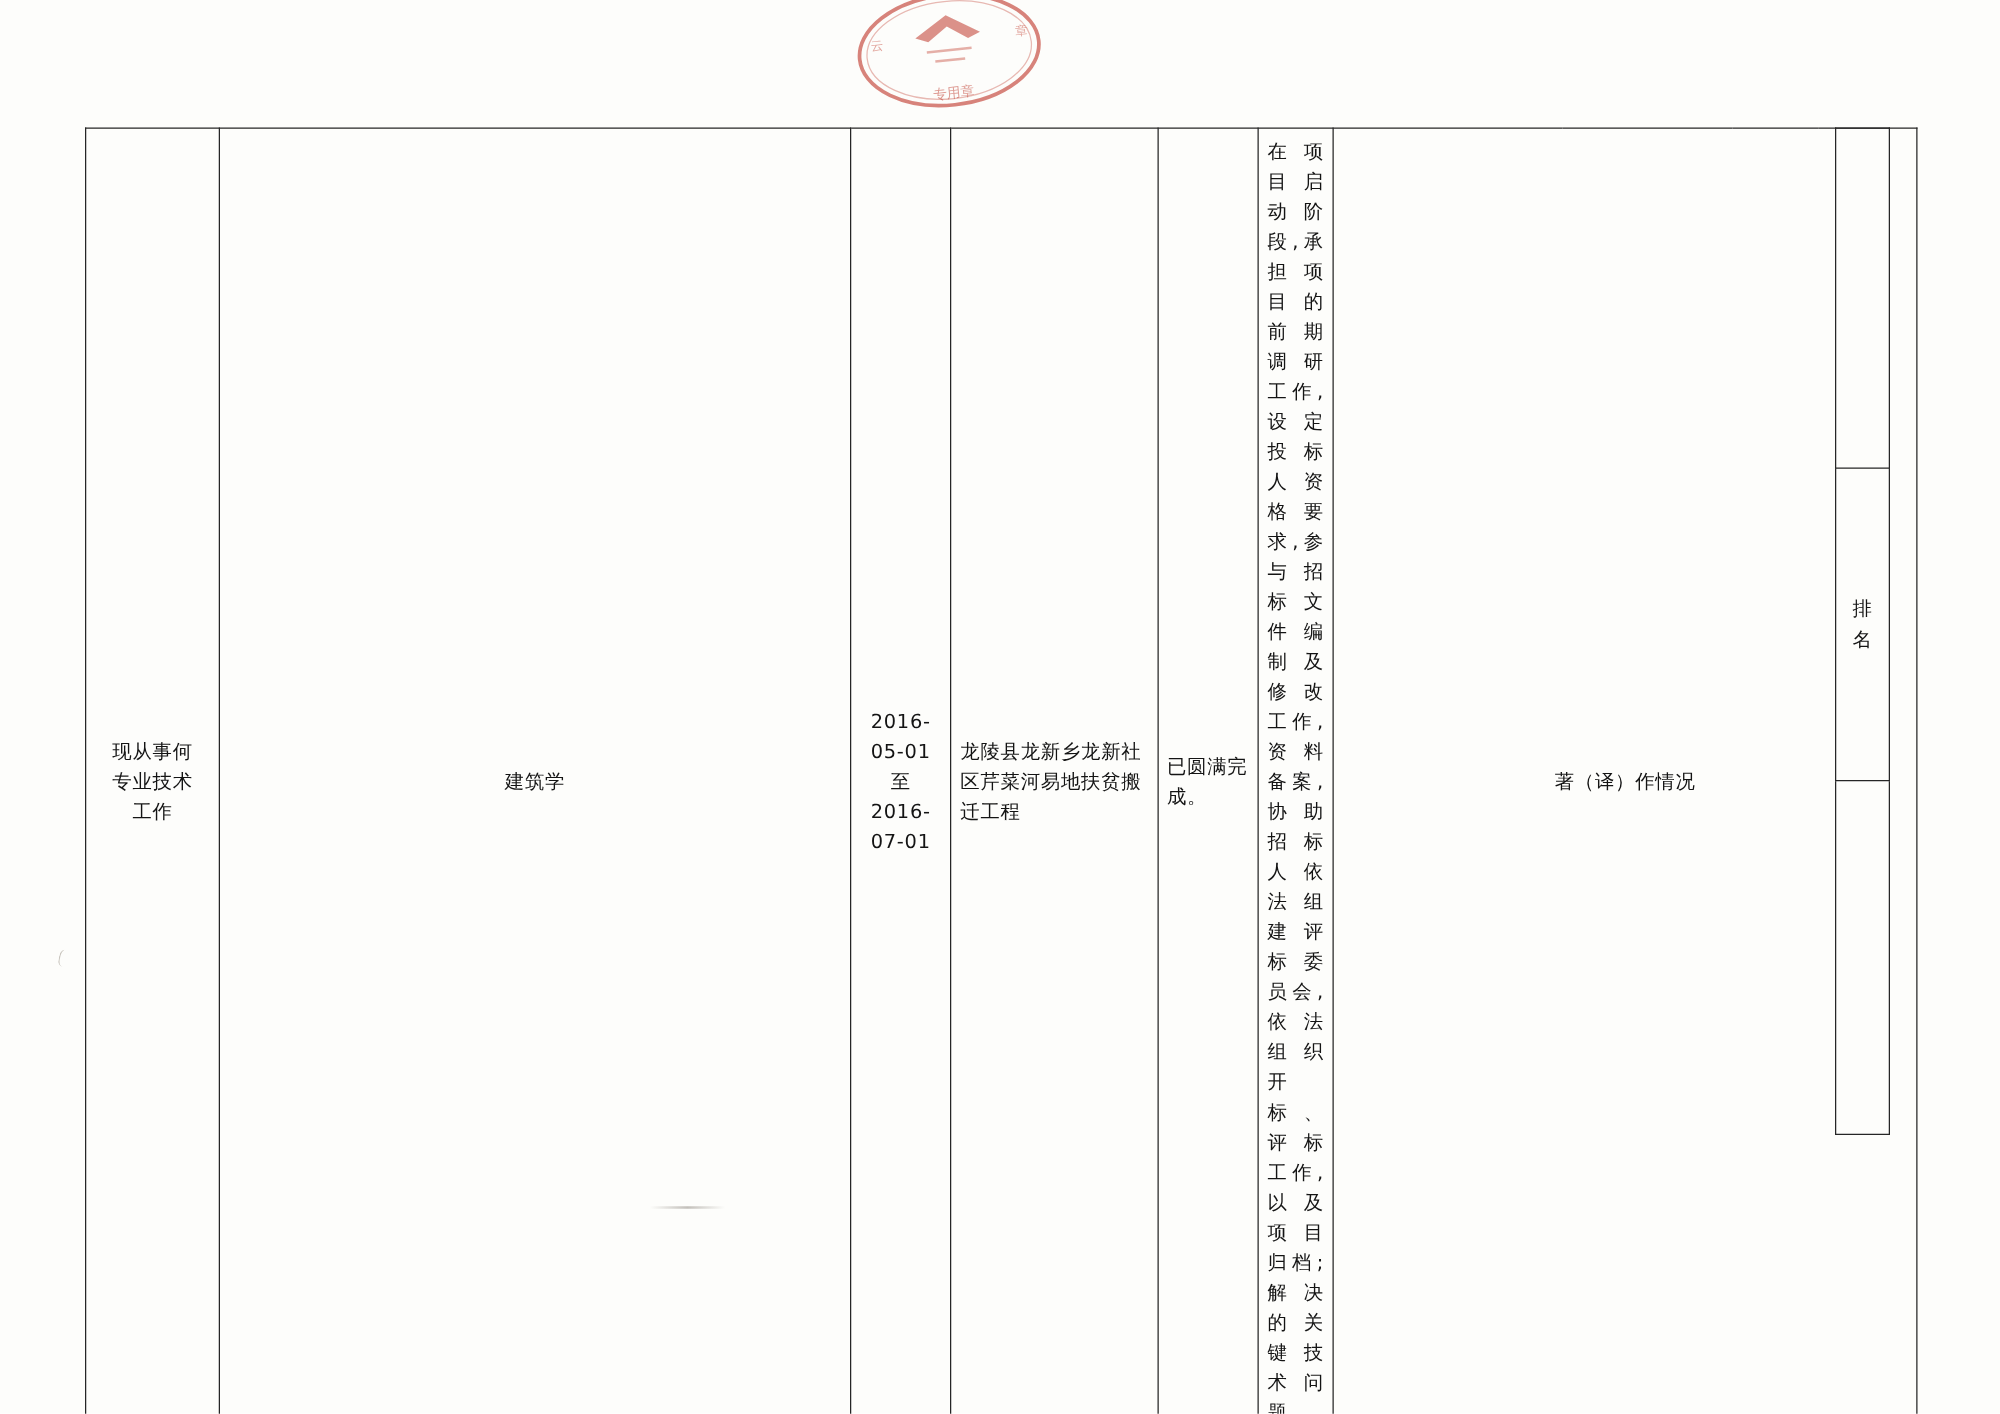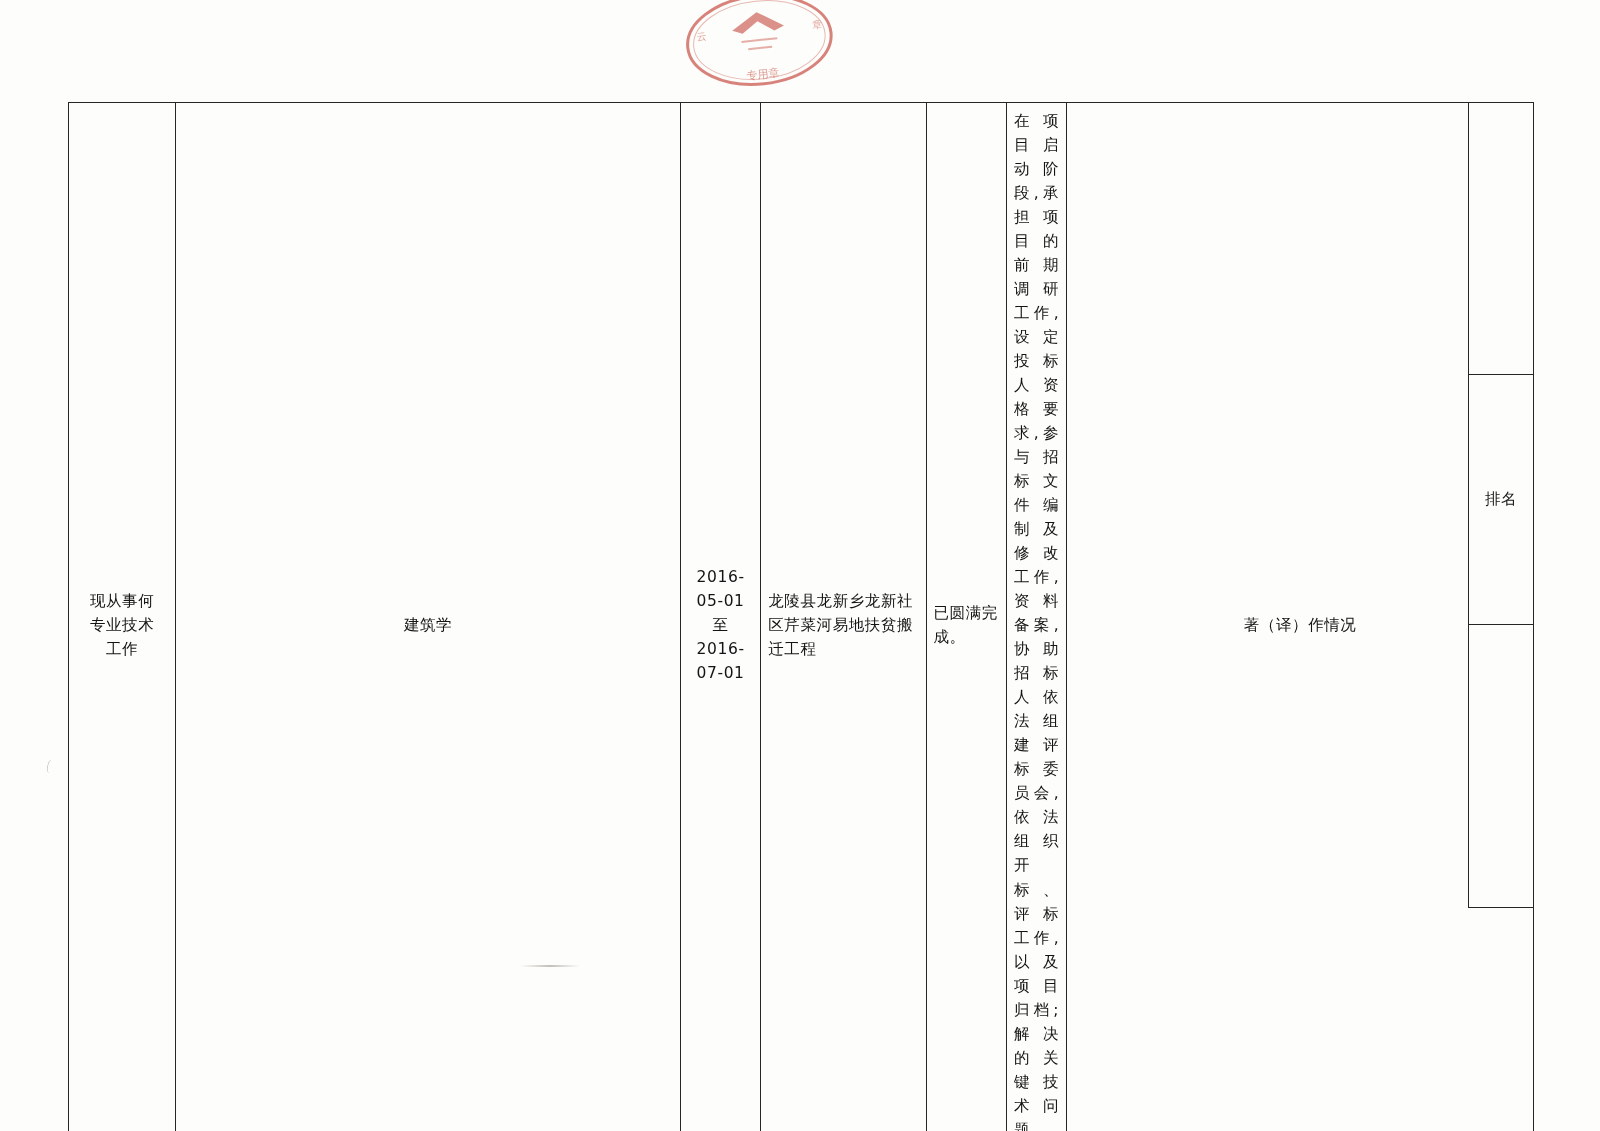--- a/index.html
+++ b/index.html
@@ -170,21 +170,21 @@
 07-01</td>
         <td class="proj-cell">龙陵县龙新乡龙新社区芹菜河易地扶贫搬迁工程</td>
         <td class="status-cell">已圆满完成。</td>
         <td class="just">在项目启动阶段,承担项目的前期调研工作,设定投标人资格要求,参与招标文件编制及修改工作,资料备案,协助招标人依法组建评标委员会,依法组织开标、评标工作,以及项目归档;解决的关键技术问题。</td>
         <td class="works-head" colspan="5">著（译）作情况</td>
       </tr>
 
     </tbody>
   </table>
 
-  <table class="doc-table" style="top:102px;left:1468px;width:66px;">
+  <table class="doc-table" style="top:102px;left:1468px;width:44px;">
     <tbody>
       <tr style="height:272px">
           <td></td>
         </tr>
       <tr style="height:250px">
           <td class="hdr">排名</td>
         </tr>
       <tr style="height:283px">
           <td></td>
         </tr>

